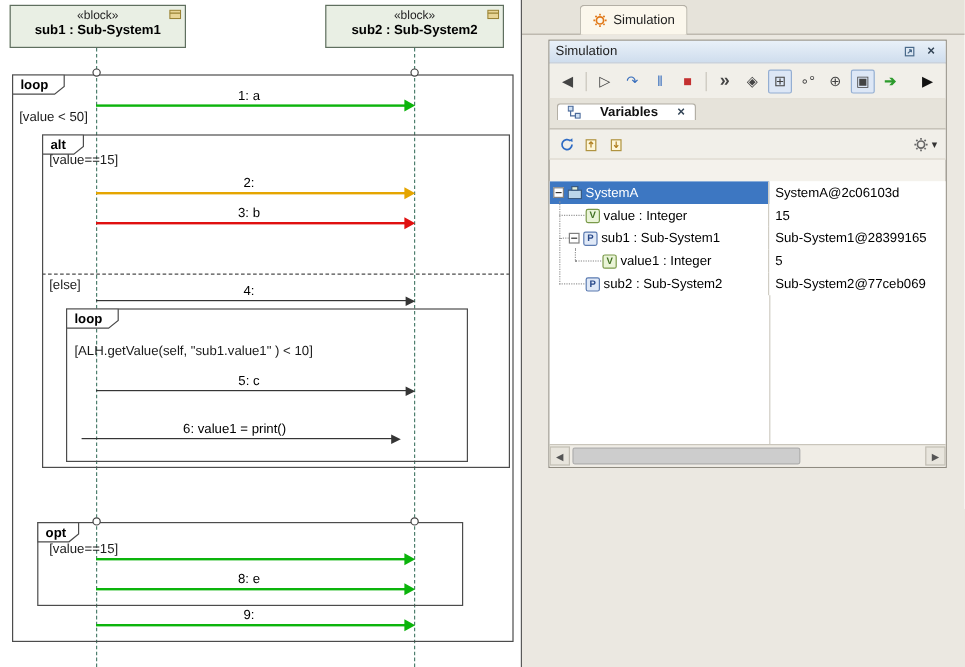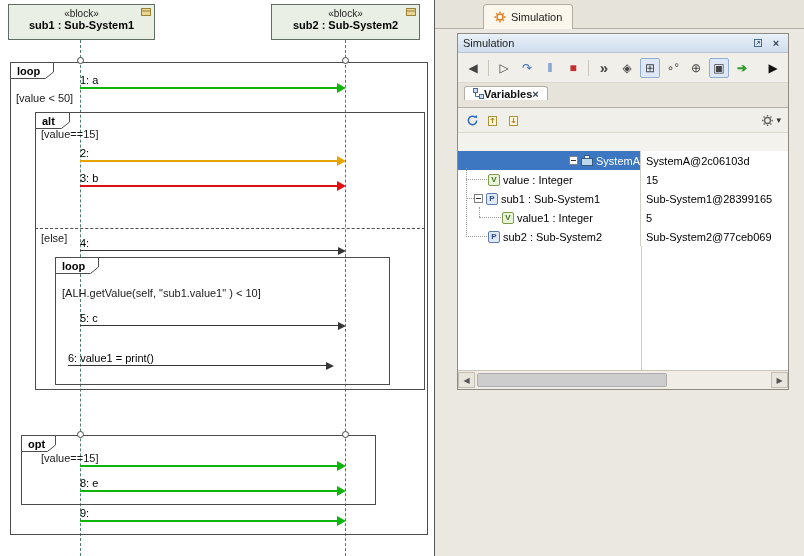--- a/index.html
+++ b/index.html
@@ -14,21 +14,21 @@
            text-align:center;padding-top:3px}
   .ll-st{display:block;font-size:10px;color:#222}
   .ll-name{display:block;font-size:11px;font-weight:bold;color:#000}
   .blk-icon{position:absolute;top:3px;right:3px}
   .frag{position:absolute;border:1px solid #4c4c4c;background:transparent}
   .frag-label{position:absolute;top:-1px;left:-1px}
   .frag-label text{font-family:"Liberation Sans",sans-serif;font-size:11px;font-weight:bold;fill:#000}
   .guard{position:absolute;font-size:11px;color:#1a1a1a;white-space:nowrap}
   .alt-div{position:absolute;height:0;border-top:1px dashed #4c4c4c}
   .msg{position:absolute;height:17px}
-  .msg-label{position:absolute;left:0;right:10px;bottom:6px;font-size:11px;color:#000;white-space:nowrap}
+  .msg-label{position:absolute;left:0;right:10px;bottom:6px;text-align:center;font-size:11px;color:#000;white-space:nowrap}
   .msg-line{position:absolute;left:0;right:6px;bottom:3px;height:2px;background:#333}
   .msg-head{position:absolute;right:-1px;bottom:-1px;width:0;height:0;
             border-top:5px solid transparent;border-bottom:5px solid transparent;border-left:9px solid #333}
   .msg.thin .msg-line{height:1px;bottom:4px}
   .msg.thin .msg-head{border-top-width:4px;border-bottom-width:4px;border-left-width:8px;bottom:0}
   .node-circle{position:absolute;width:7px;height:7px;border:1px solid #444;border-radius:50%;background:#fff}
   .vline{position:absolute;left:434px;top:0;width:1px;height:556px;background:#5a5a5a}
 
   
   .sim-root{position:absolute;left:435px;top:0;width:369px;height:556px;background:#ebe8e1}
@@ -45,21 +45,21 @@
   .p-toolbar{position:absolute;left:0;top:19px;right:0;height:30px;display:flex;align-items:center;gap:3px;
              padding:0 5px;background:#f1efe9;border-bottom:1px solid #dcd8ce}
   .tbi{display:inline-flex;align-items:center;justify-content:center;width:20px;height:20px;font-size:12px;
        color:#444;border:1px solid transparent;border-radius:2px}
   .tbi.pressed{background:#dde7f6;border-color:#94aed2}
   .tbi.i-red{color:#c43030}.tbi.i-blue{color:#3a6fbd}.tbi.i-green{color:#2d9b2d;font-weight:bold}
   .tbi.big{font-size:15px;font-weight:bold}
   .tb-sep{width:1px;height:16px;background:#c9c5bb;margin:0 2px}
   .tbi.last{margin-left:auto;color:#111}
   .v-tabs{position:absolute;left:0;top:49px;right:0;height:25px;background:#e6e3da;border-bottom:1px solid #b3afa5}
-  .v-tab{position:absolute;left:6px;top:3px;height:14px;padding:0 8px;display:flex;align-items:center;gap:0;
+  .v-tab{position:absolute;left:6px;top:3px;height:14px;padding:0 8px;display:flex;align-items:center;gap:16px;
          background:#fff;border:1px solid #b3afa5;border-bottom:none;border-radius:3px 3px 0 0;
          font-size:11px;font-weight:bold;color:#111}
   .v-close{font-size:11px;font-weight:bold;color:#345}
   .p-toolbar2{position:absolute;left:0;top:74px;right:0;height:25px;display:flex;align-items:center;gap:7px;
               padding:0 7px;background:#f1efe9;border-bottom:1px solid #dcd8ce}
   .gear-group{margin-left:auto;display:flex;align-items:center;gap:2px;font-size:9px;color:#333}
   .tbl-header{position:absolute;left:0;top:99px;right:0;height:18px;display:flex;background:#fff;
               border-bottom:1px solid #c6c2b8;font-size:11px;color:#444}
   .th-name{width:183px;padding:2px 0 0 5px;border-right:1px solid #d0cdc4}
   .th-value{flex:1;padding:2px 0 0 5px}
@@ -132,21 +132,21 @@
     <div class="guard" style="left:41px;top:232px">[else]</div>
 
     <div class="frag" style="left:55px;top:257px;width:335px;height:128px">
       <svg class="frag-label" width="45" height="18">
         <path d="M0.5 0.5 L43.5 0.5 L43.5 10 L35.5 16.5 L0.5 16.5 Z" fill="#ffffff" stroke="#4c4c4c"></path>
         <text x="7" y="12.5">loop</text>
       </svg>
     </div>
     <div class="guard" style="left:62px;top:287px">[ALH.getValue(self, "sub1.value1" ) &lt; 10]</div>
 
-    <div class="frag" style="left:21px;top:435px;width:355px;height:70px">
+    <div class="frag" style="left:31px;top:435px;width:355px;height:70px">
       <svg class="frag-label" width="36" height="18">
         <path d="M0.5 0.5 L34.5 0.5 L34.5 10 L26.5 16.5 L0.5 16.5 Z" fill="#ffffff" stroke="#4c4c4c"></path>
         <text x="7" y="12.5">opt</text>
       </svg>
     </div>
     <div class="guard" style="left:41px;top:452px">[value==15]</div>
 
     <div class="msg" style="left:80px;top:75px;width:265px">
       <span class="msg-label">1: a</span>
       <span class="msg-line" style="background: rgb(12, 180, 12);"></span>
@@ -298,21 +298,21 @@
             </g>
           </svg>
           <span>▾</span>
         </span>
       </div>
 
 
       <div class="tbl-body">
 
         <div class="trow">
-          <div class="ncell pl3 sel" style="background: rgb(61, 119, 194); justify-content: flex-end;">
+          <div class="ncell pl3 sel" style="background: rgb(61, 119, 194);">
             <span class="exp"></span>
             <svg width="12" height="11">
               <rect x="0.5" y="3.5" width="11" height="7" fill="#bcd6ea" stroke="#3a5a80"></rect>
               <rect x="3.5" y="0.5" width="5" height="3" fill="#e6f0d8" stroke="#3a5a80"></rect>
             </svg>
             <span>SystemA</span>
           </div>
           <div class="vcell">
             <span>SystemA@2c06103d</span>
           </div>

